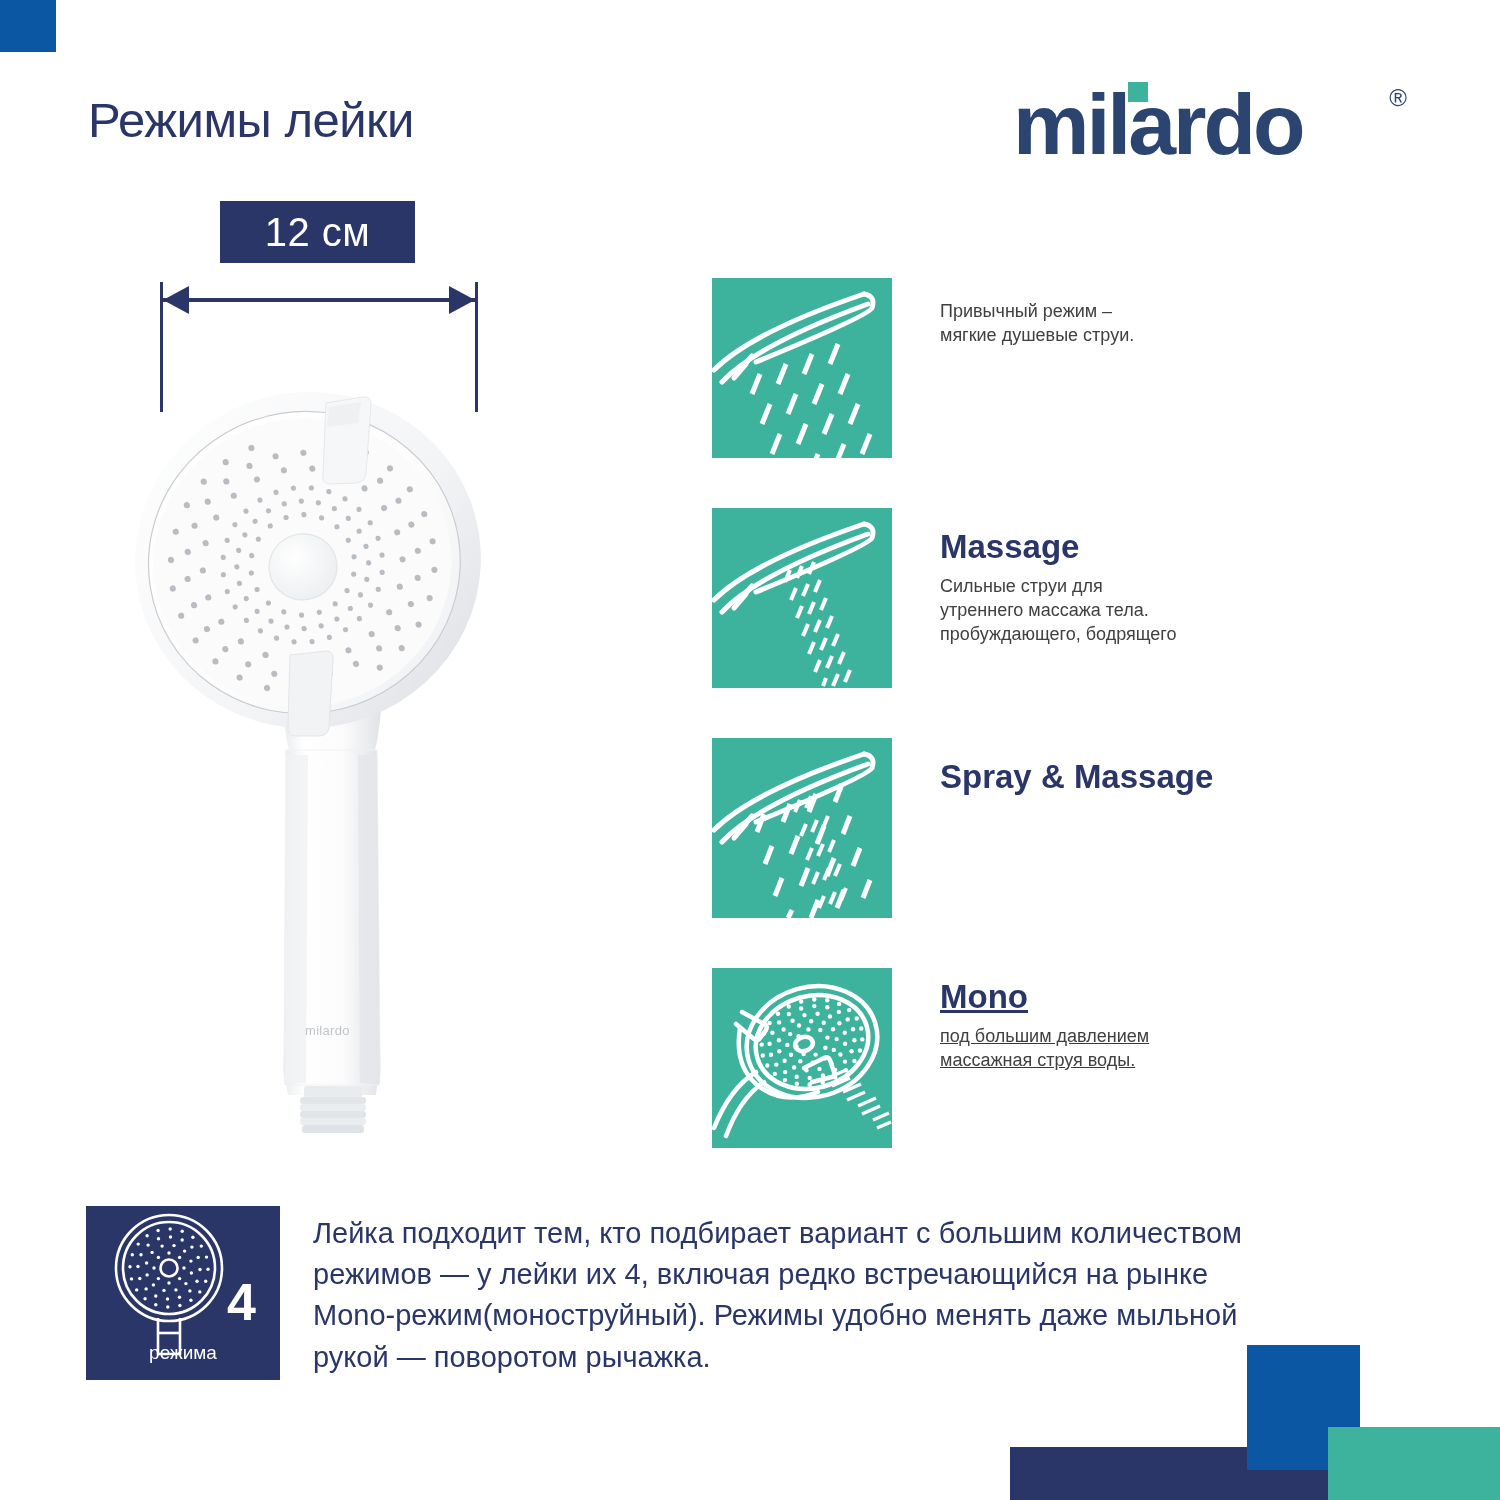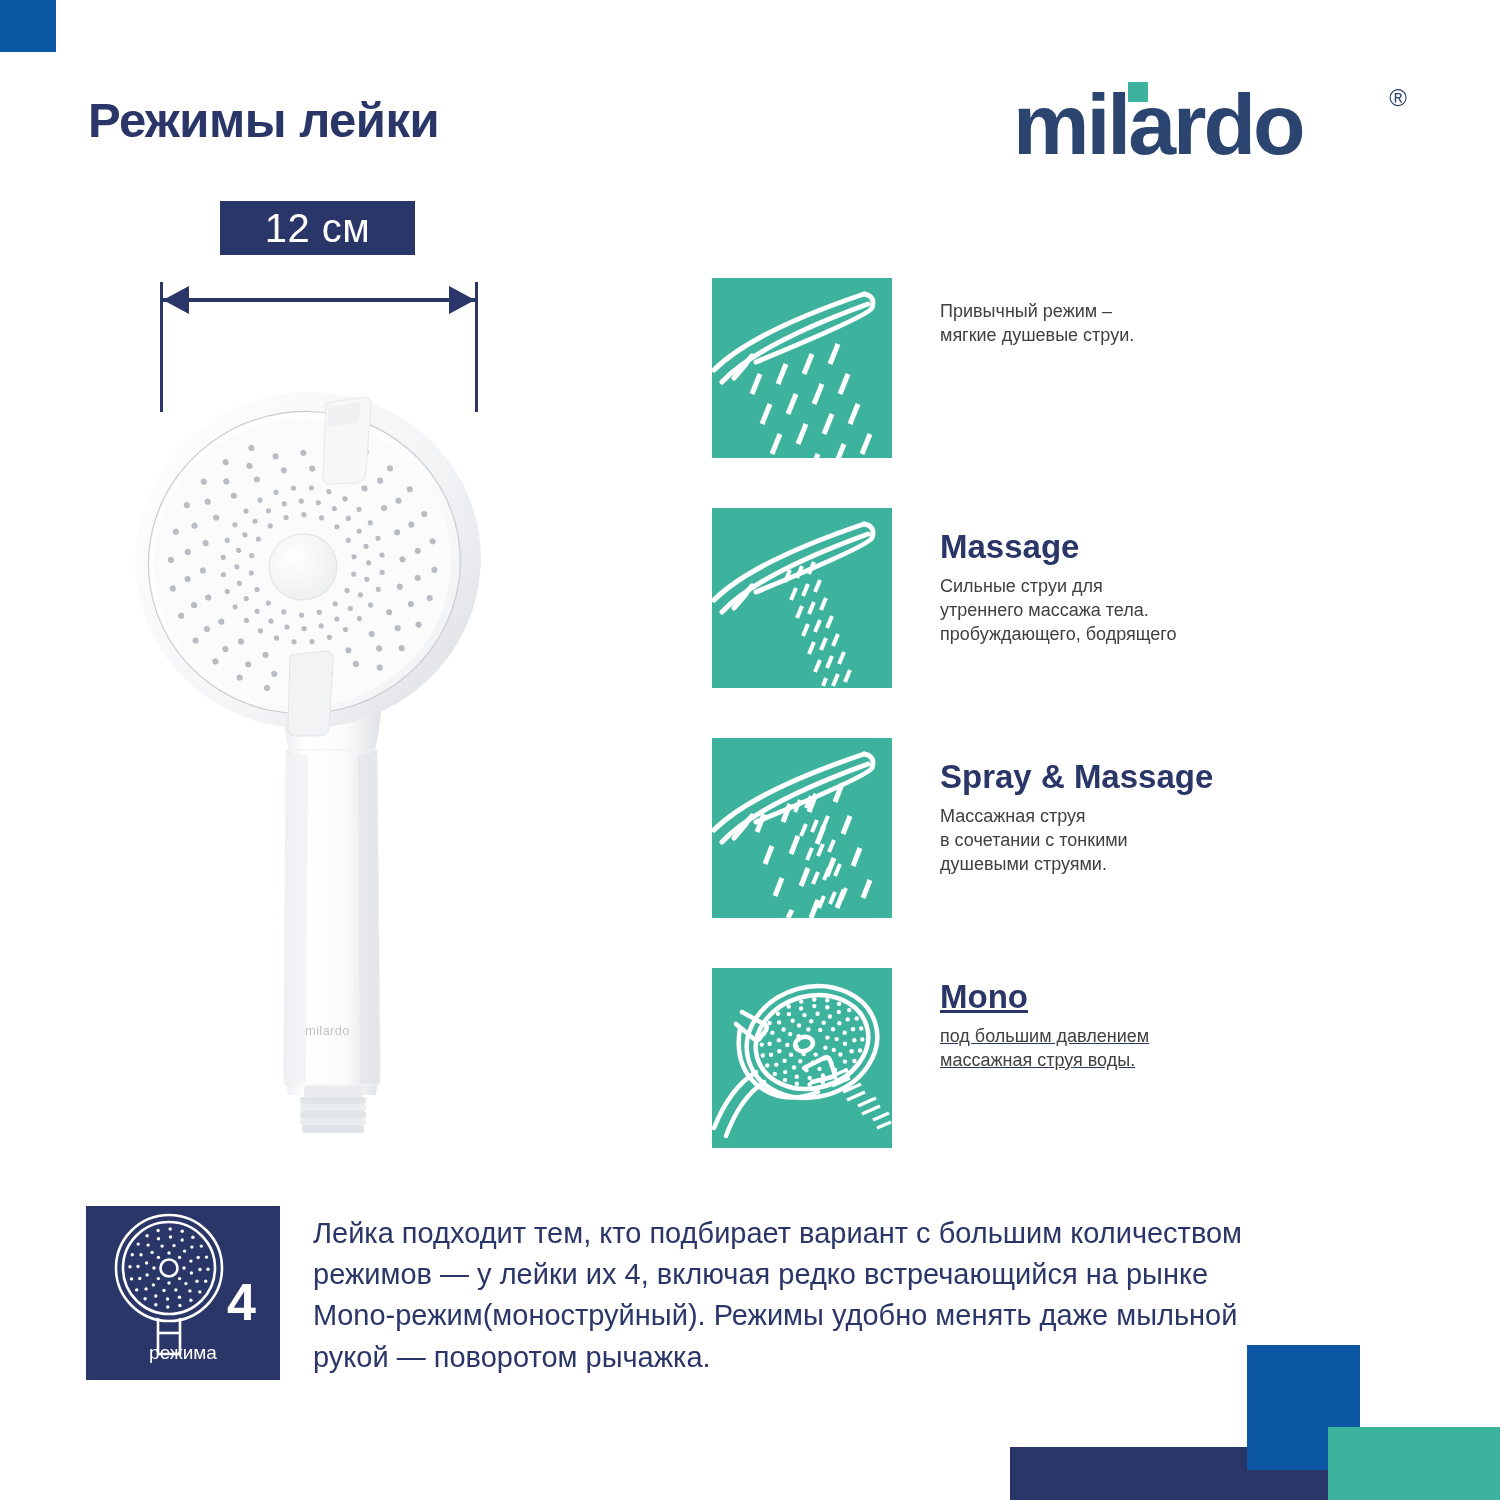--- a/index.html
+++ b/index.html
@@ -15,37 +15,37 @@
 
   
   .corner-tl{position:absolute;left:0;top:0;width:56px;height:52px;background:#0B57A4;}
   .corner-navy{position:absolute;left:1010px;top:1447px;width:490px;height:53px;background:#2B3668;}
   .corner-blue{position:absolute;left:1247px;top:1345px;width:113px;height:125px;background:#0B57A4;}
   .corner-teal{position:absolute;left:1328px;top:1427px;width:172px;height:73px;background:#3DB39E;}
 
   
   .page-title{
     position:absolute;left:88px;top:96px;
-    font-size:49px;font-weight:bold;letter-spacing:-0.5px;
+    font-size:49px;font-weight:normal;letter-spacing:-0.5px;
     color:#2B3668;line-height:1;white-space:nowrap;
   }
 
   
   .logo{position:absolute;left:1013px;top:78px;width:390px;height:92px;}
   .logo-word{
     font-size:86px;font-weight:bold;color:#2B4470;
     letter-spacing:-3px;line-height:92px;
     font-family:"Liberation Sans", sans-serif;
   }
   .logo-dot{position:absolute;left:115px;top:4px;width:20px;height:20px;background:#3DB39E;}
   .logo-reg{position:absolute;right:-4px;top:6px;font-size:24px;color:#2B4470;}
 
   
   .dim-badge{
-    position:absolute;left:220px;top:201px;width:195px;height:54px;
+    position:absolute;left:220px;top:201px;width:195px;height:62px;
     background:#2B3668;color:#ffffff;
     display:flex;align-items:center;justify-content:center;
     font-size:40px;letter-spacing:0.5px;
   }
   .dim-arrow-wrap{position:absolute;left:160px;top:282px;width:318px;height:130px;}
   .dim-tick{position:absolute;top:0;width:3px;height:130px;background:#2B3668;}
   .dim-tick.l{left:0;}
   .dim-tick.r{right:0;}
   .dim-line{position:absolute;left:3px;right:3px;top:16px;height:4px;background:#2B3668;}
   .dim-head{position:absolute;top:4px;width:0;height:0;border-top:14px solid transparent;border-bottom:14px solid transparent;}
@@ -452,25 +452,20 @@
               <path d="M117 130 l-5 12"></path>
               <path d="M128 126 l-5 12"></path>
             <path d="M112 158 l-5 12"></path>
               <path d="M123 154 l-5 12"></path>
               <path d="M134 150 l-5 12"></path>
           </g>
         </svg>
       </div>
       <div class="mode-text">
         <div class="mode-title">Spray &amp; Massage</div>
-        <div class="mode-desc">
-          <span>Массажная струя</span>
-          <span>в сочетании с тонкими</span>
-          <span>душевыми струями.</span>
-        </div>
       </div>
     </div>
 
     <div class="mode-row mono">
       <div class="mode-icon">
         <svg viewBox="0 0 180 180" width="180" height="180">
           <g fill="none" stroke="#ffffff" stroke-width="4.5" stroke-linecap="round">
             <path d="M2 160 Q18 120 44 104"></path>
             <path d="M14 168 Q28 130 52 114"></path>
             <path d="M28 60 Q22 96 44 116 Q70 138 106 124"></path>

